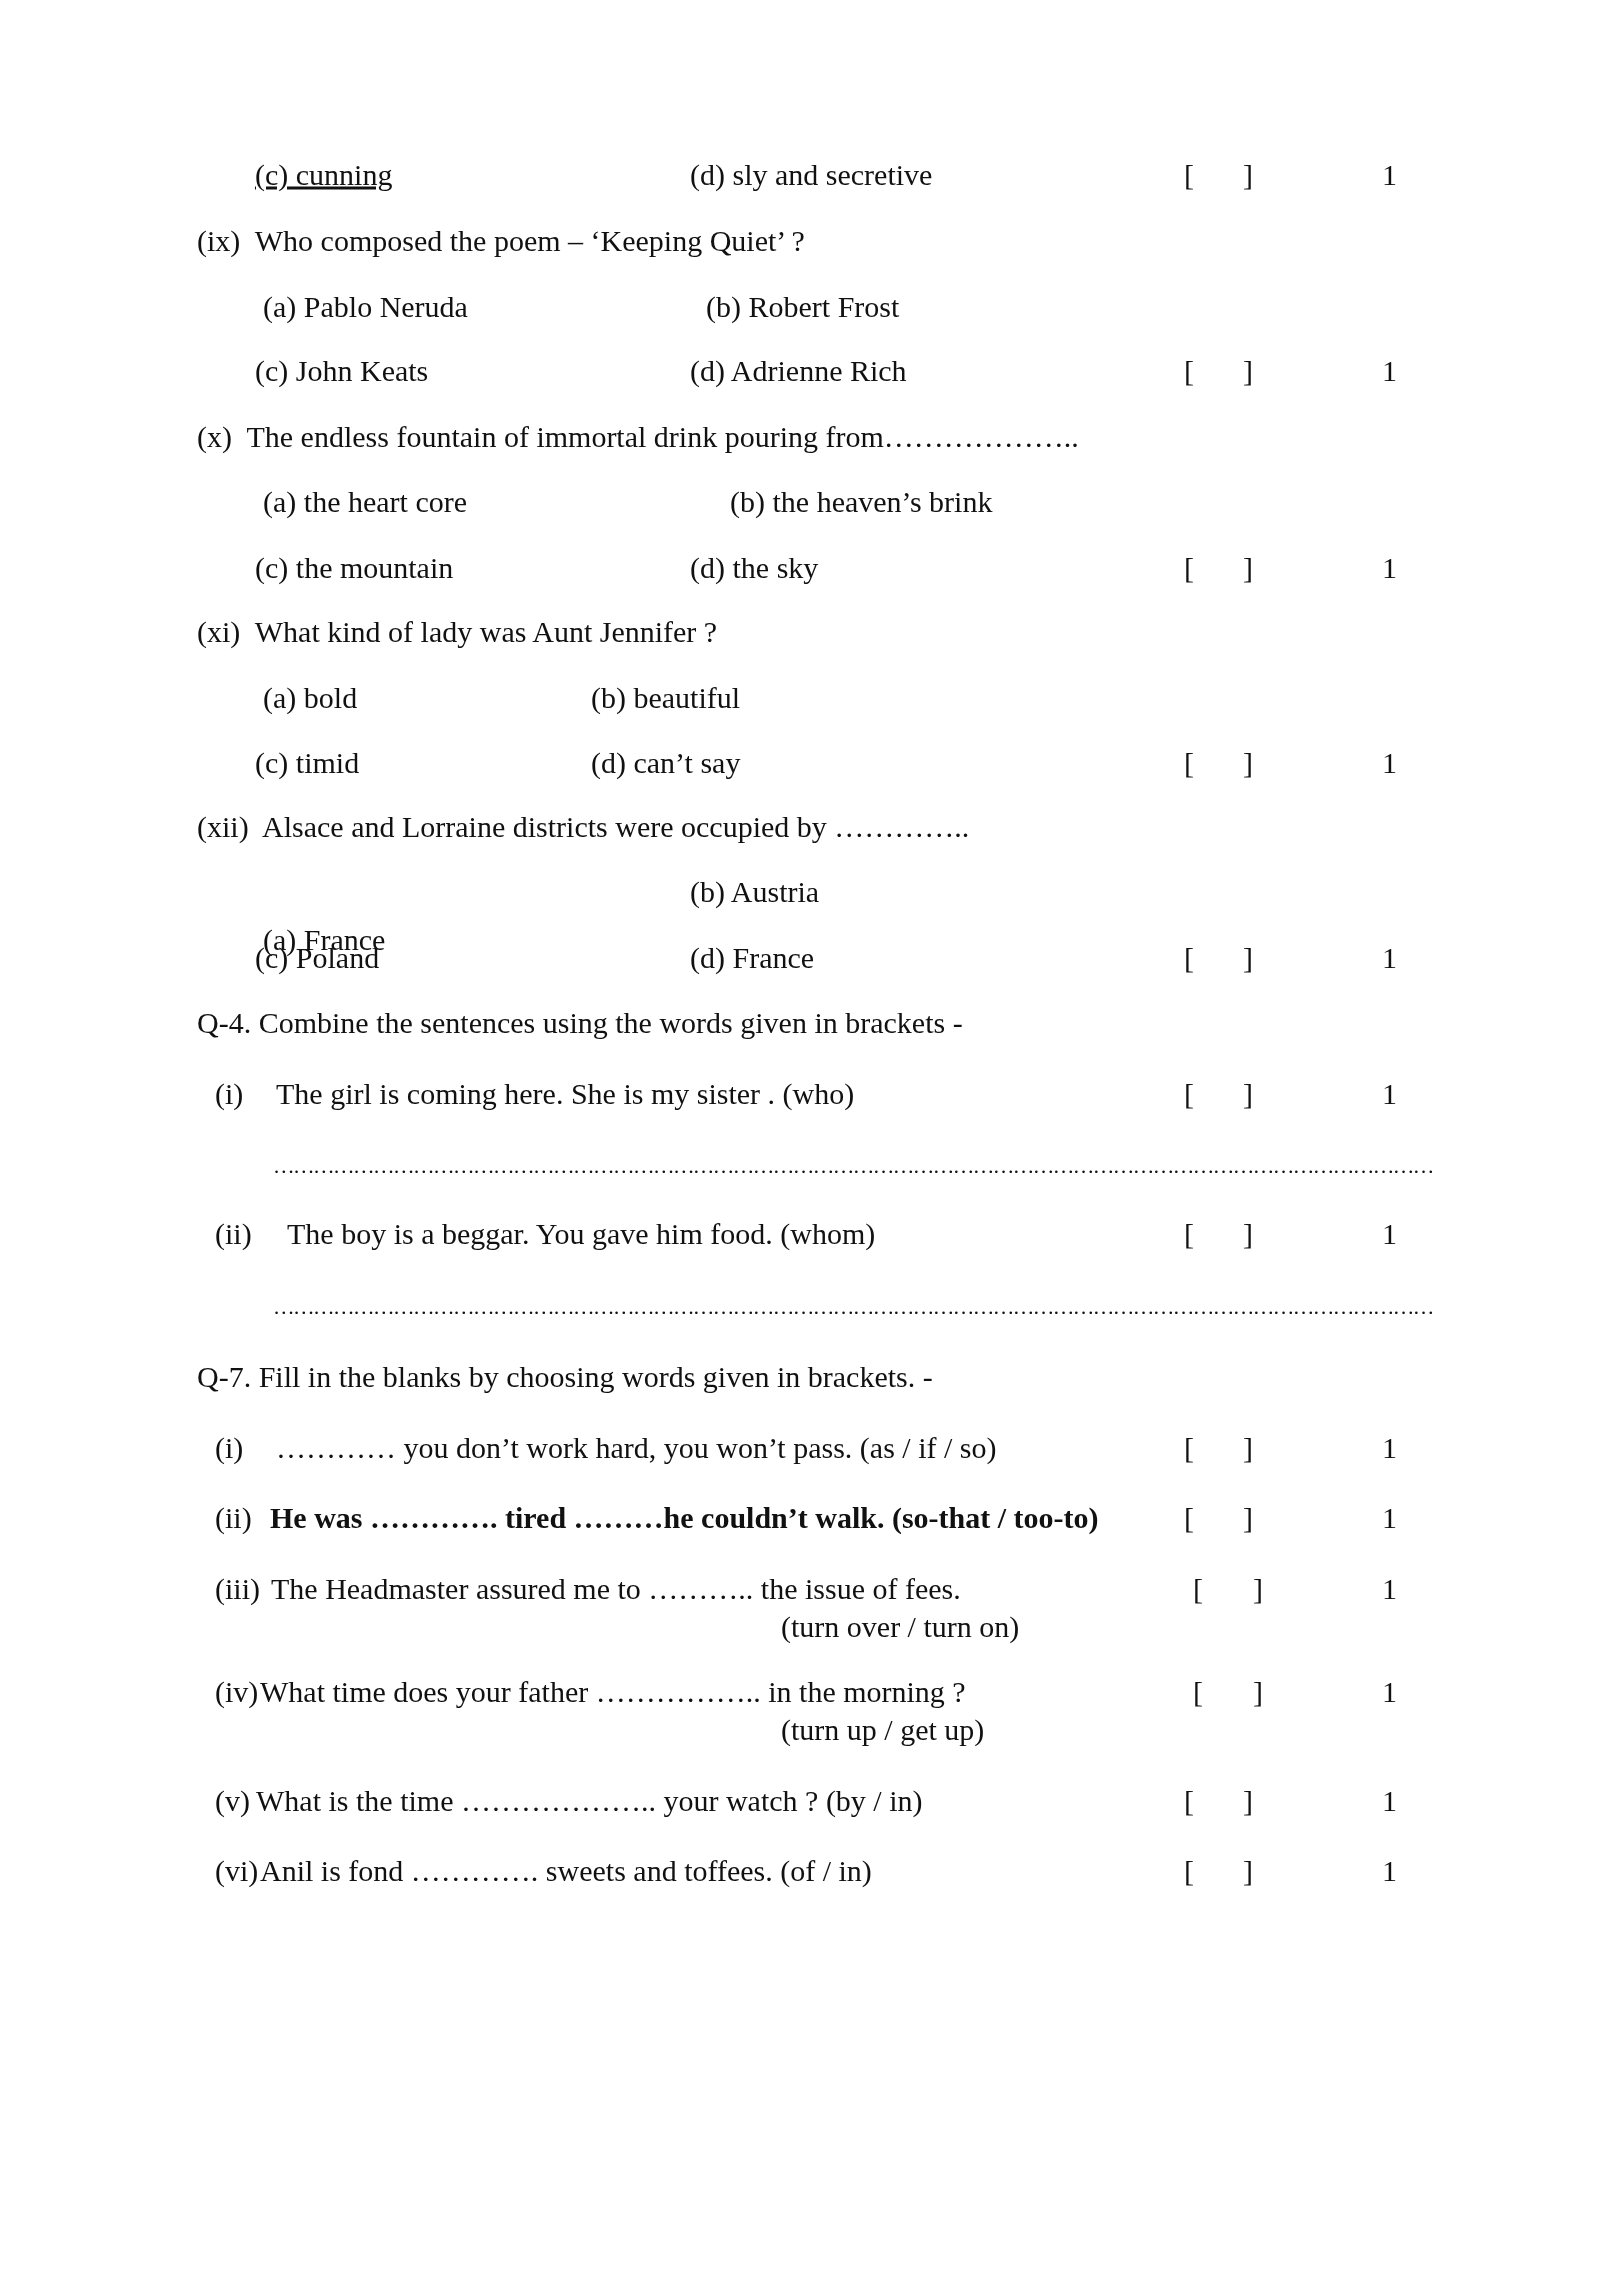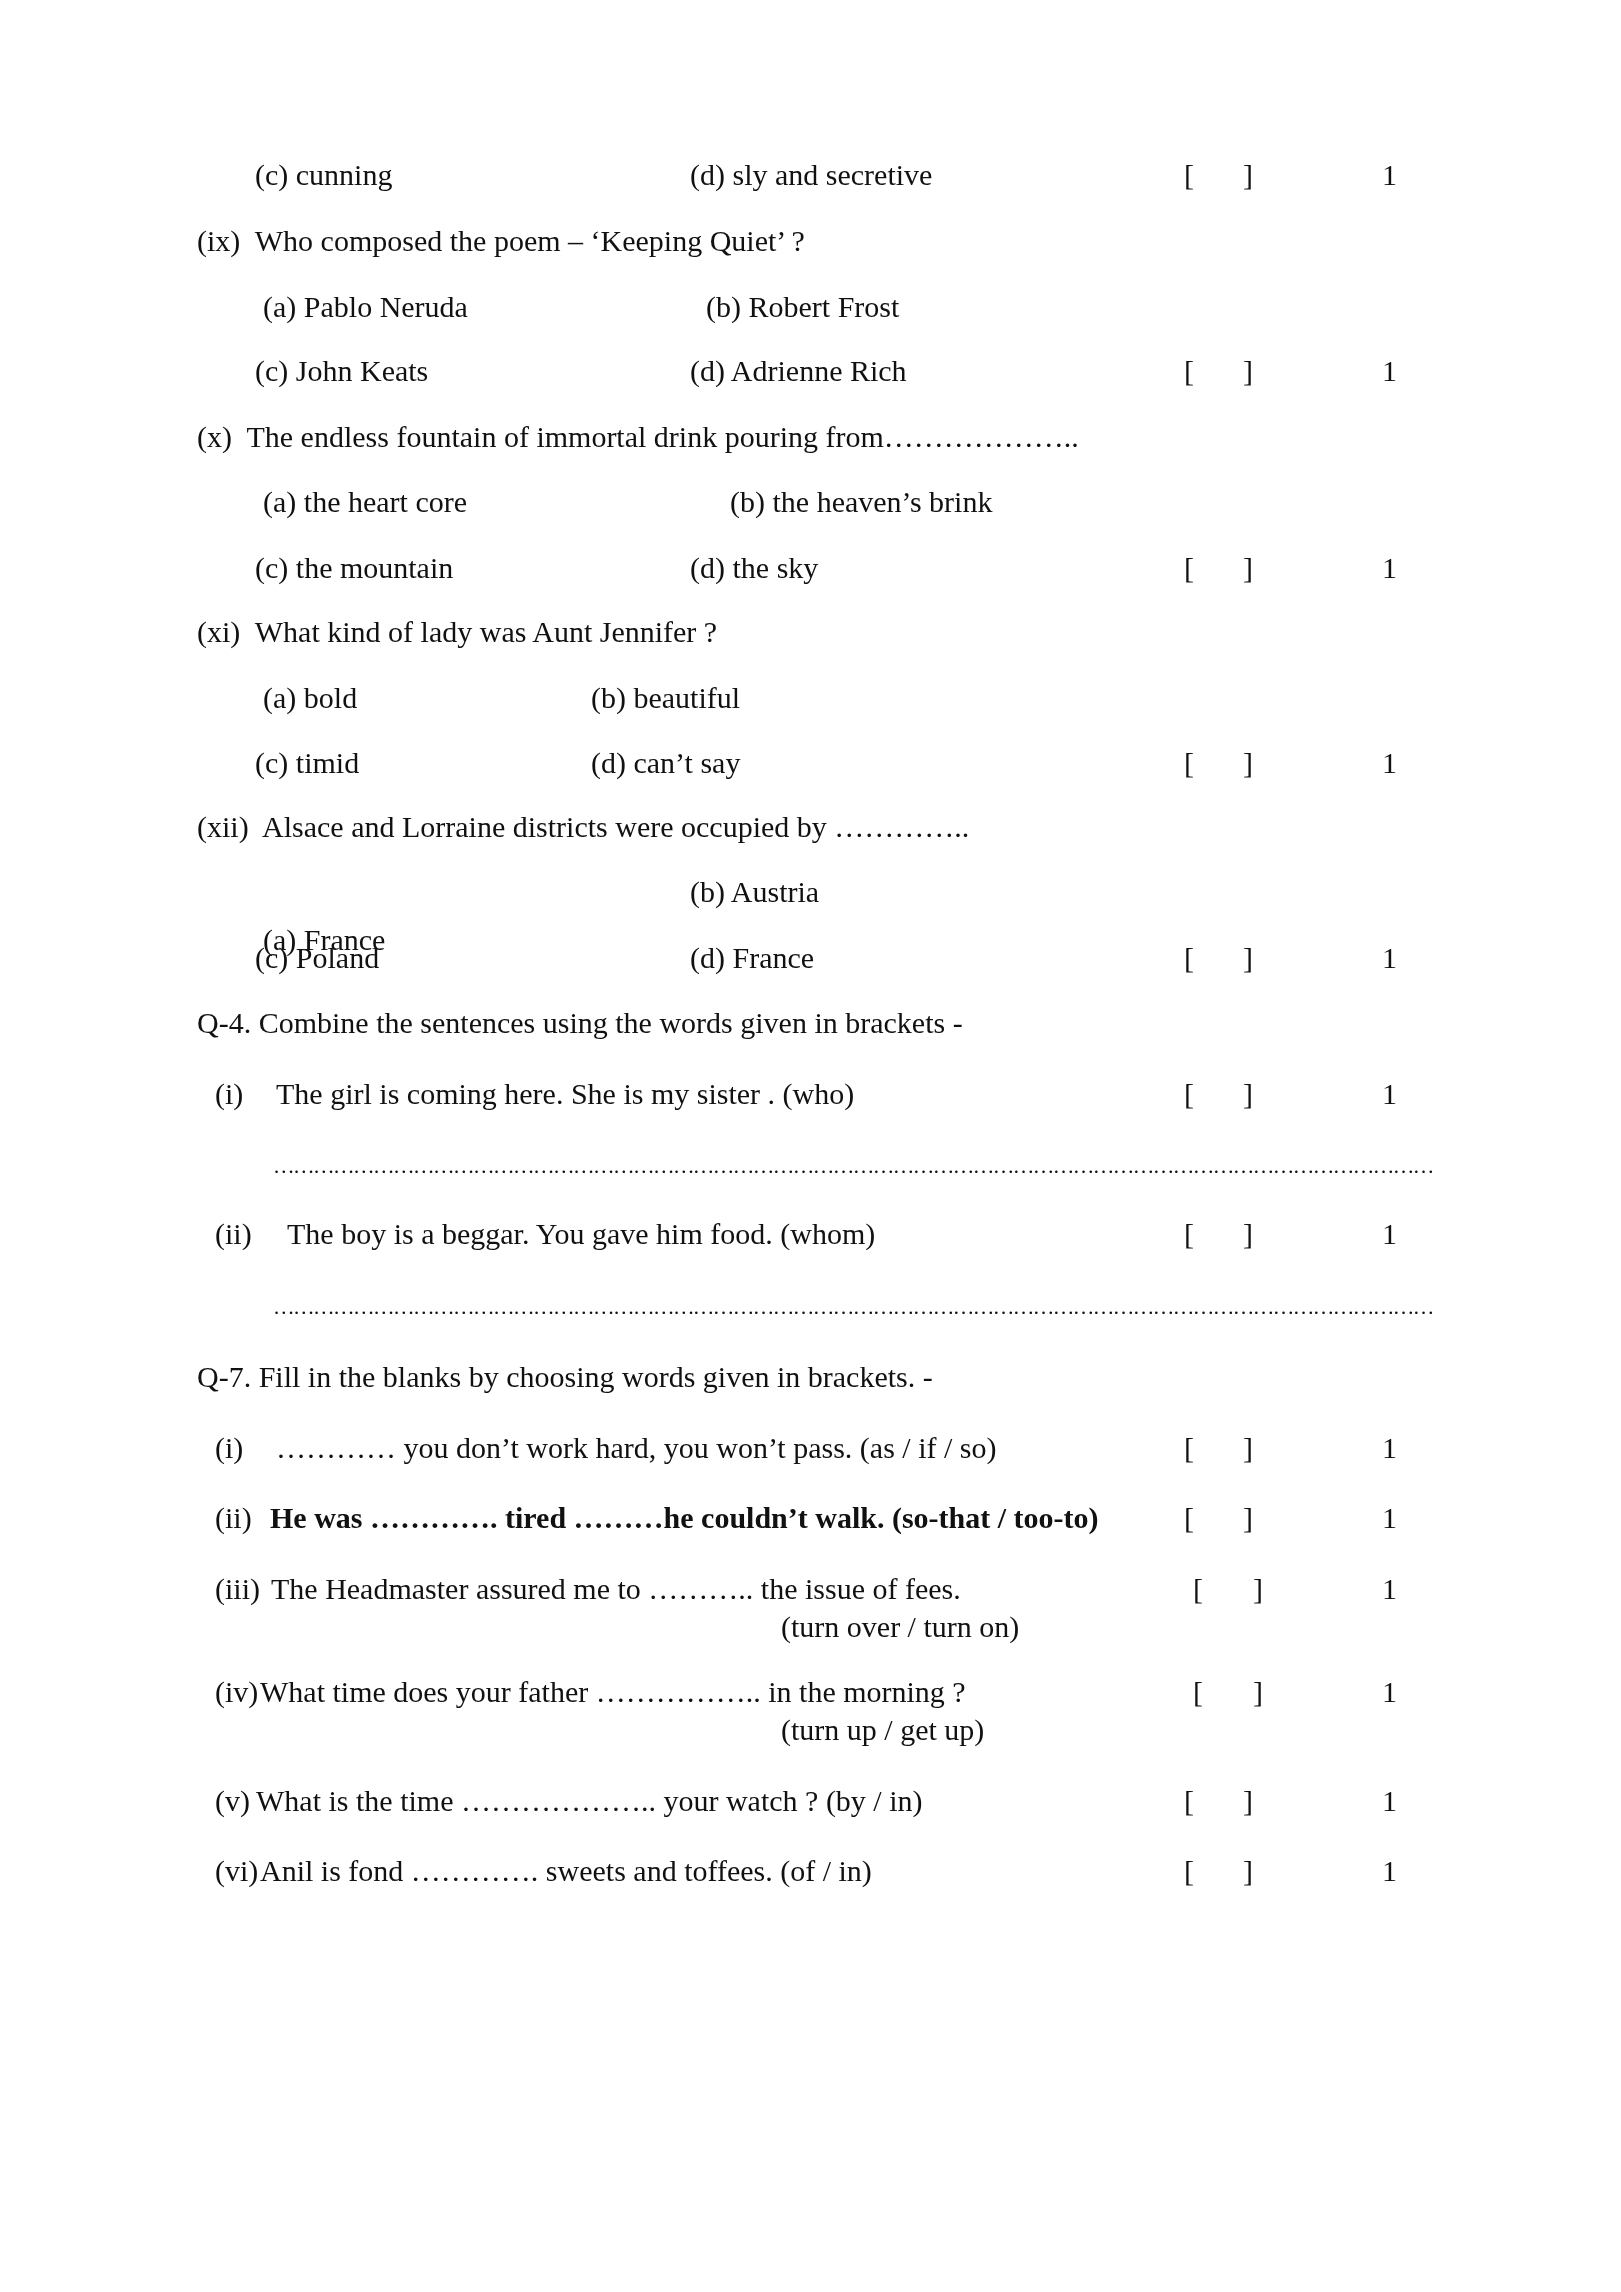--- a/index.html
+++ b/index.html
@@ -6,21 +6,21 @@
   body { width:1621px; height:2293px; position:relative; overflow:hidden;
          font-family:"Liberation Serif", "DejaVu Serif", serif; color:#111111; }
   .t { position:absolute; white-space:nowrap; font-size:30px; line-height:35px;
        transform:translateY(-50%); letter-spacing:0; }
   .num { position:absolute; white-space:nowrap; font-size:30px; line-height:35px; transform:translateY(-50%); }
   .br { position:absolute; font-size:30px; line-height:35px; transform:translateY(-50%); }
 </style>
 </head>
 <body>
 
-<div class="t" style="left:255px; top:174px;">(c) cunning</div>
+<div class="t" style="left:255px; top:174px;text-decoration:underline;">(c) cunning</div>
 <div class="t" style="left:690px; top:174px;">(d) sly and secretive</div>
 <div class="br" style="left:1184px; top:174px;">[</div>
 <div class="br" style="left:1243px; top:174px;">]</div>
 <div class="num" style="left:1382px; top:174px;">1</div>
 
 <div class="t" style="left:197px; top:240px;">
   <span>(ix)</span>&nbsp;
   <span>Who composed the poem – ‘Keeping Quiet’ ?</span>
 </div>
 <div class="t" style="left:263px; top:306px;">(a) Pablo Neruda</div>

